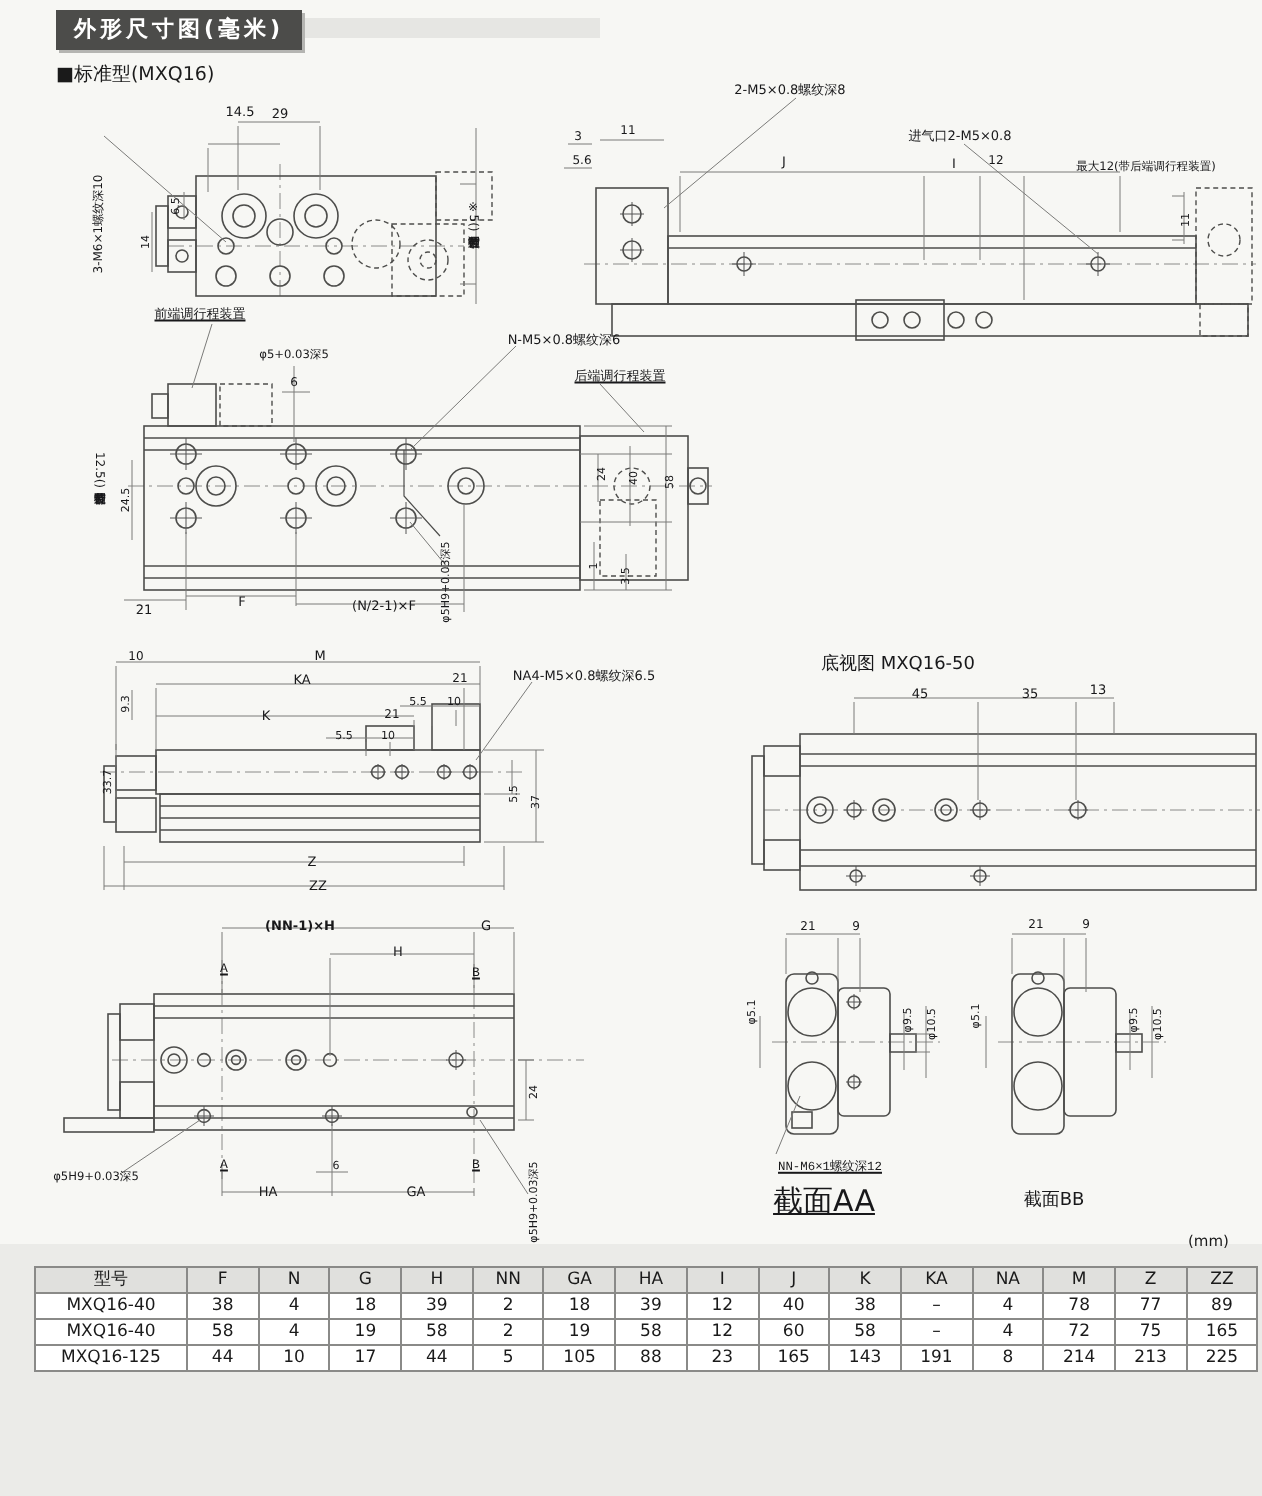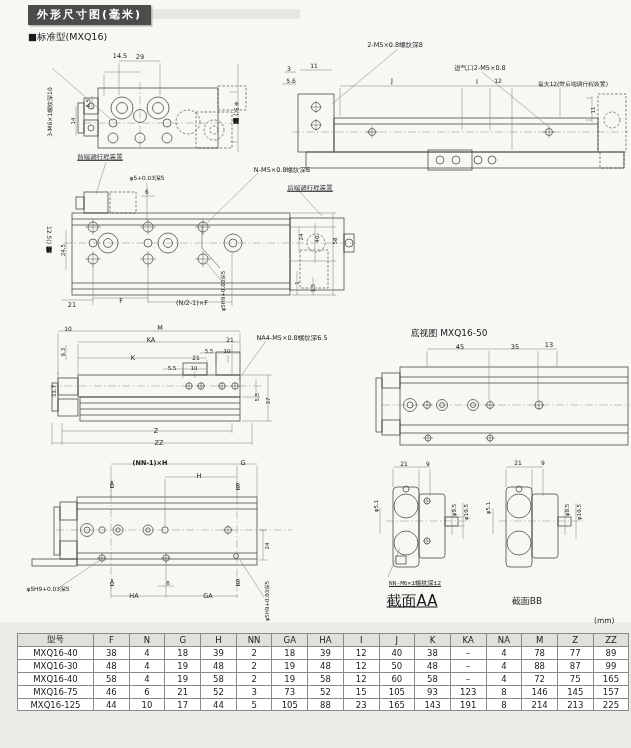--- a/index.html
+++ b/index.html
@@ -420,72 +420,36 @@
         <td>12</td>
         <td>40</td>
         <td>38</td>
         <td>–</td>
         <td>4</td>
         <td>78</td>
         <td>77</td>
         <td>89</td>
       </tr>
       <tr>
-        <td>MXQ16-30</td>
-        <td>48</td>
-        <td>4</td>
-        <td>19</td>
-        <td>48</td>
-        <td>2</td>
-        <td>19</td>
-        <td>48</td>
-        <td>12</td>
-        <td>50</td>
-        <td>48</td>
-        <td>–</td>
-        <td>4</td>
-        <td>88</td>
-        <td>87</td>
-        <td>99</td>
-      </tr>
-      <tr>
         <td>MXQ16-40</td>
         <td>58</td>
         <td>4</td>
         <td>19</td>
         <td>58</td>
         <td>2</td>
         <td>19</td>
         <td>58</td>
         <td>12</td>
         <td>60</td>
         <td>58</td>
         <td>–</td>
         <td>4</td>
         <td>72</td>
         <td>75</td>
         <td>165</td>
-      </tr>
-      <tr>
-        <td>MXQ16-75</td>
-        <td>46</td>
-        <td>6</td>
-        <td>21</td>
-        <td>52</td>
-        <td>3</td>
-        <td>73</td>
-        <td>52</td>
-        <td>15</td>
-        <td>105</td>
-        <td>93</td>
-        <td>123</td>
-        <td>8</td>
-        <td>146</td>
-        <td>145</td>
-        <td>157</td>
       </tr>
       <tr>
         <td>MXQ16-125</td>
         <td>44</td>
         <td>10</td>
         <td>17</td>
         <td>44</td>
         <td>5</td>
         <td>105</td>
         <td>88</td>

